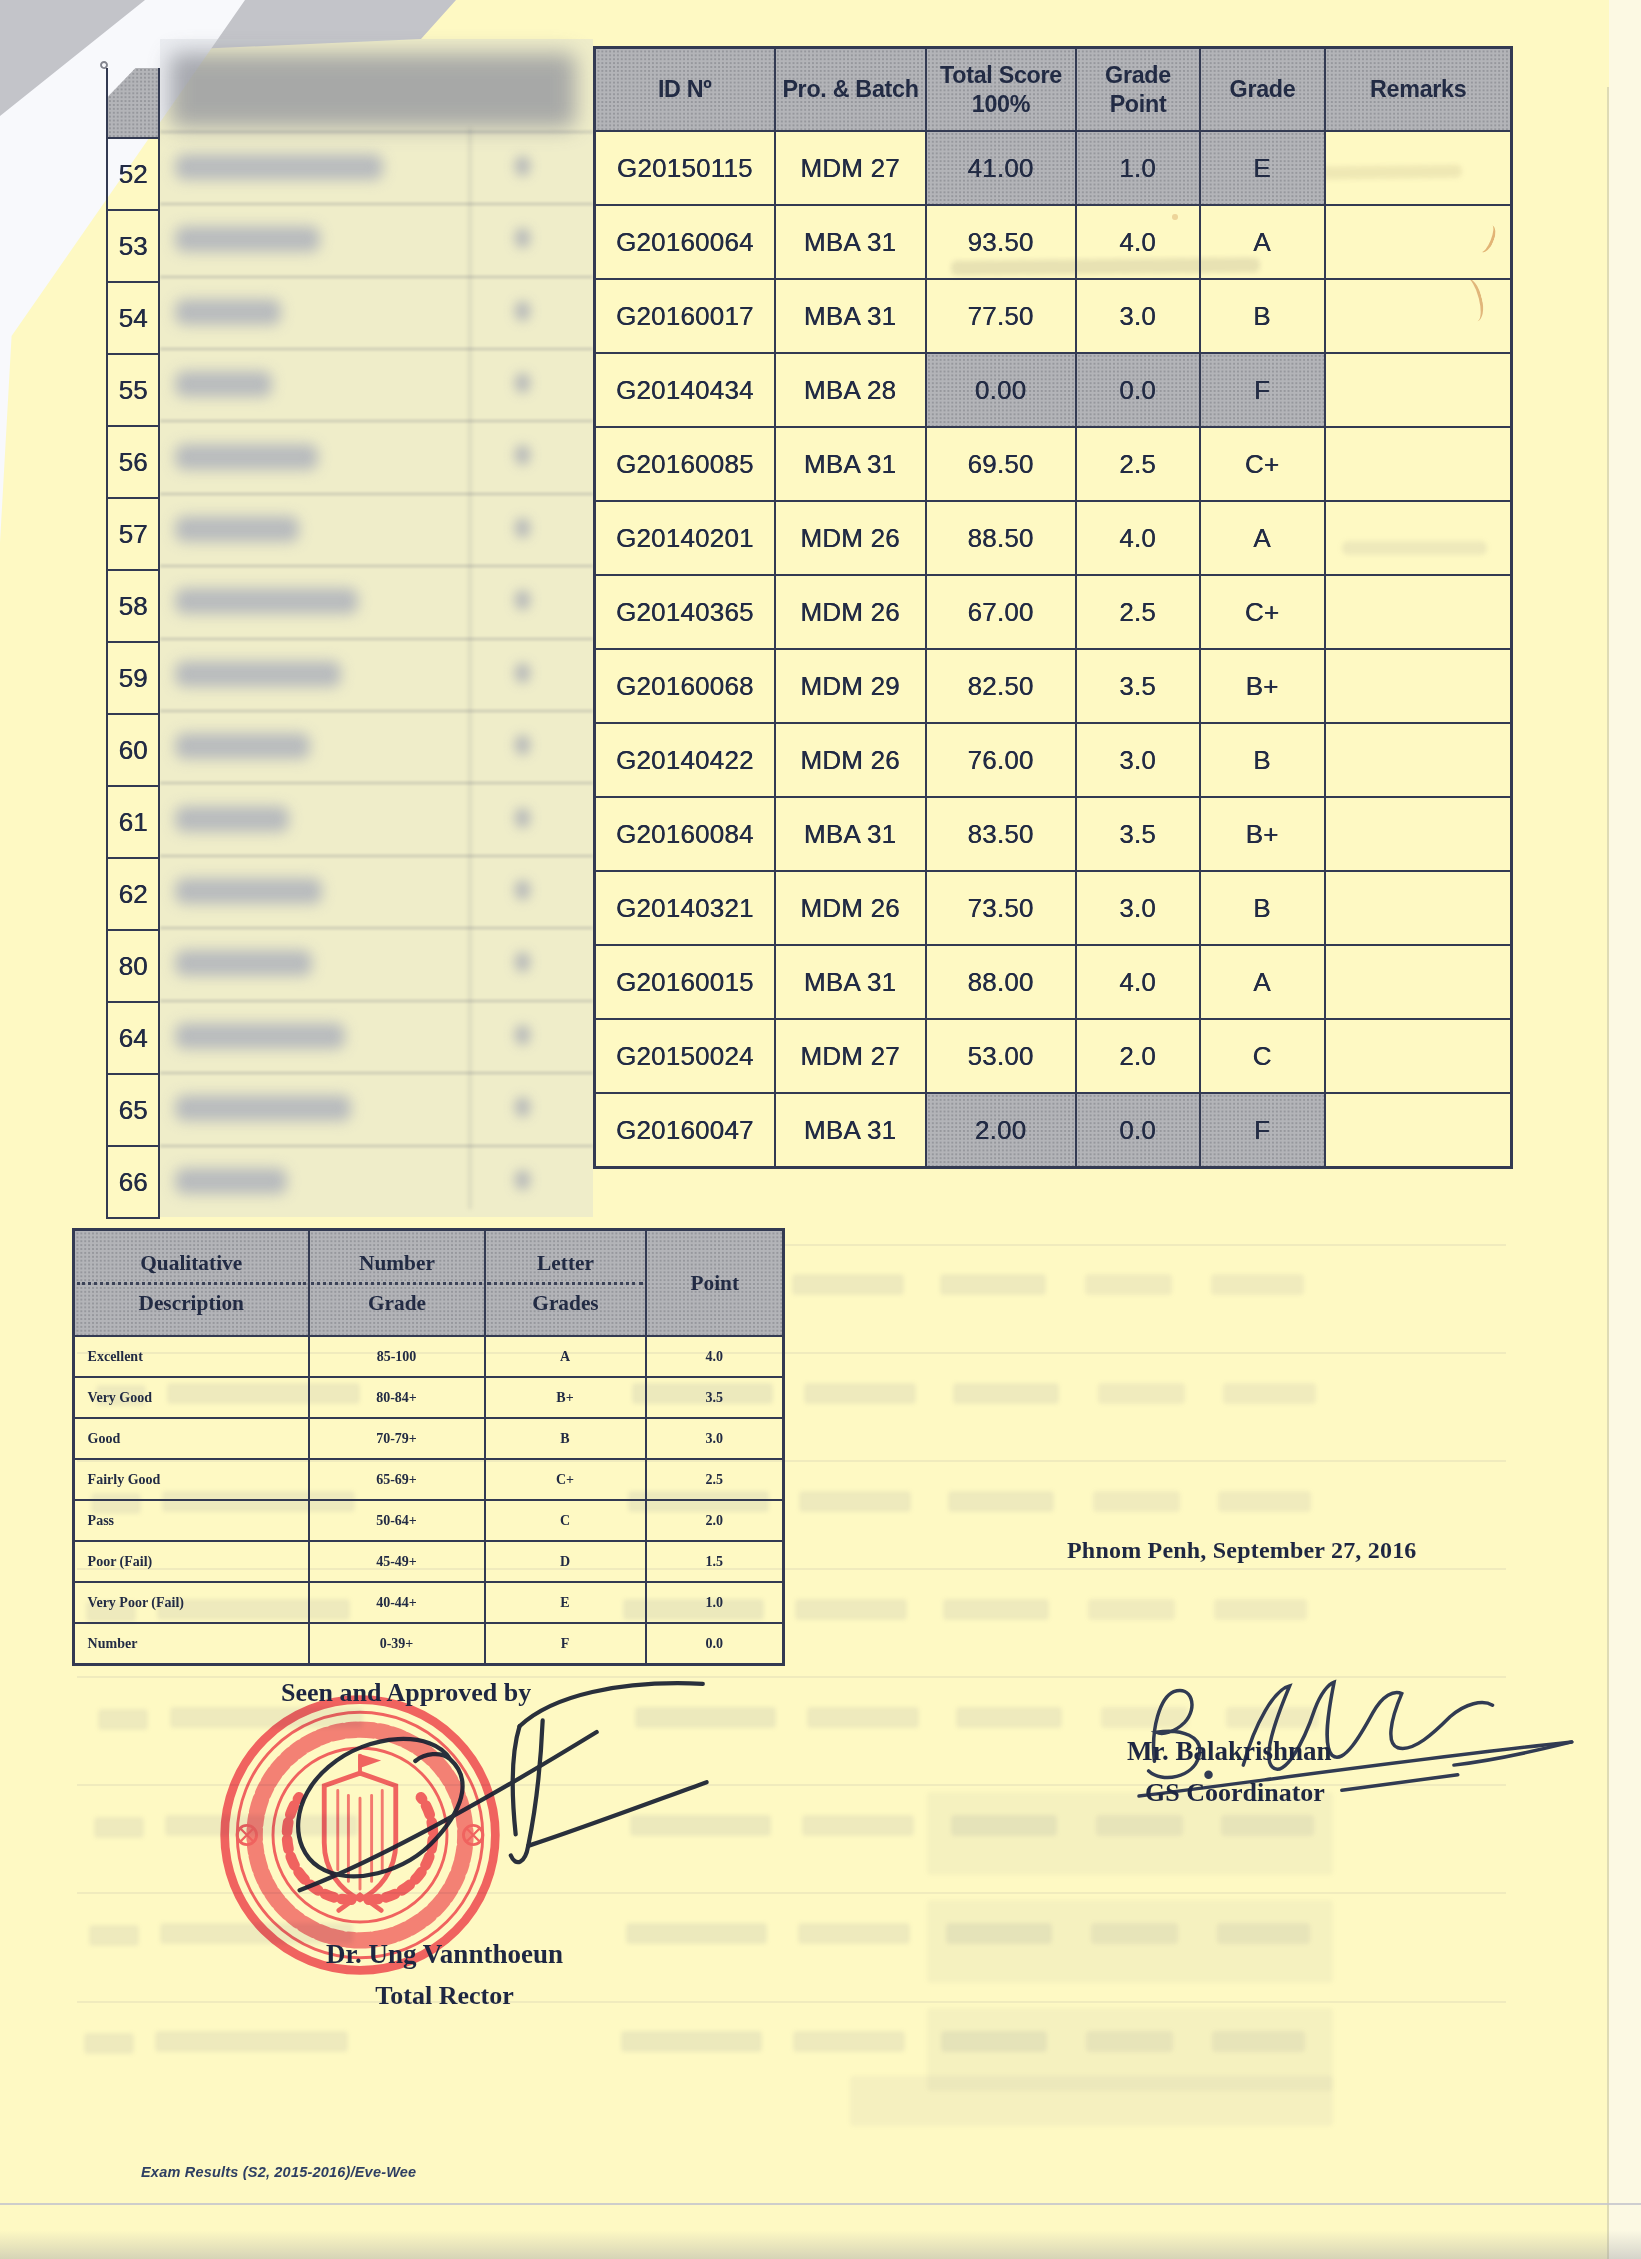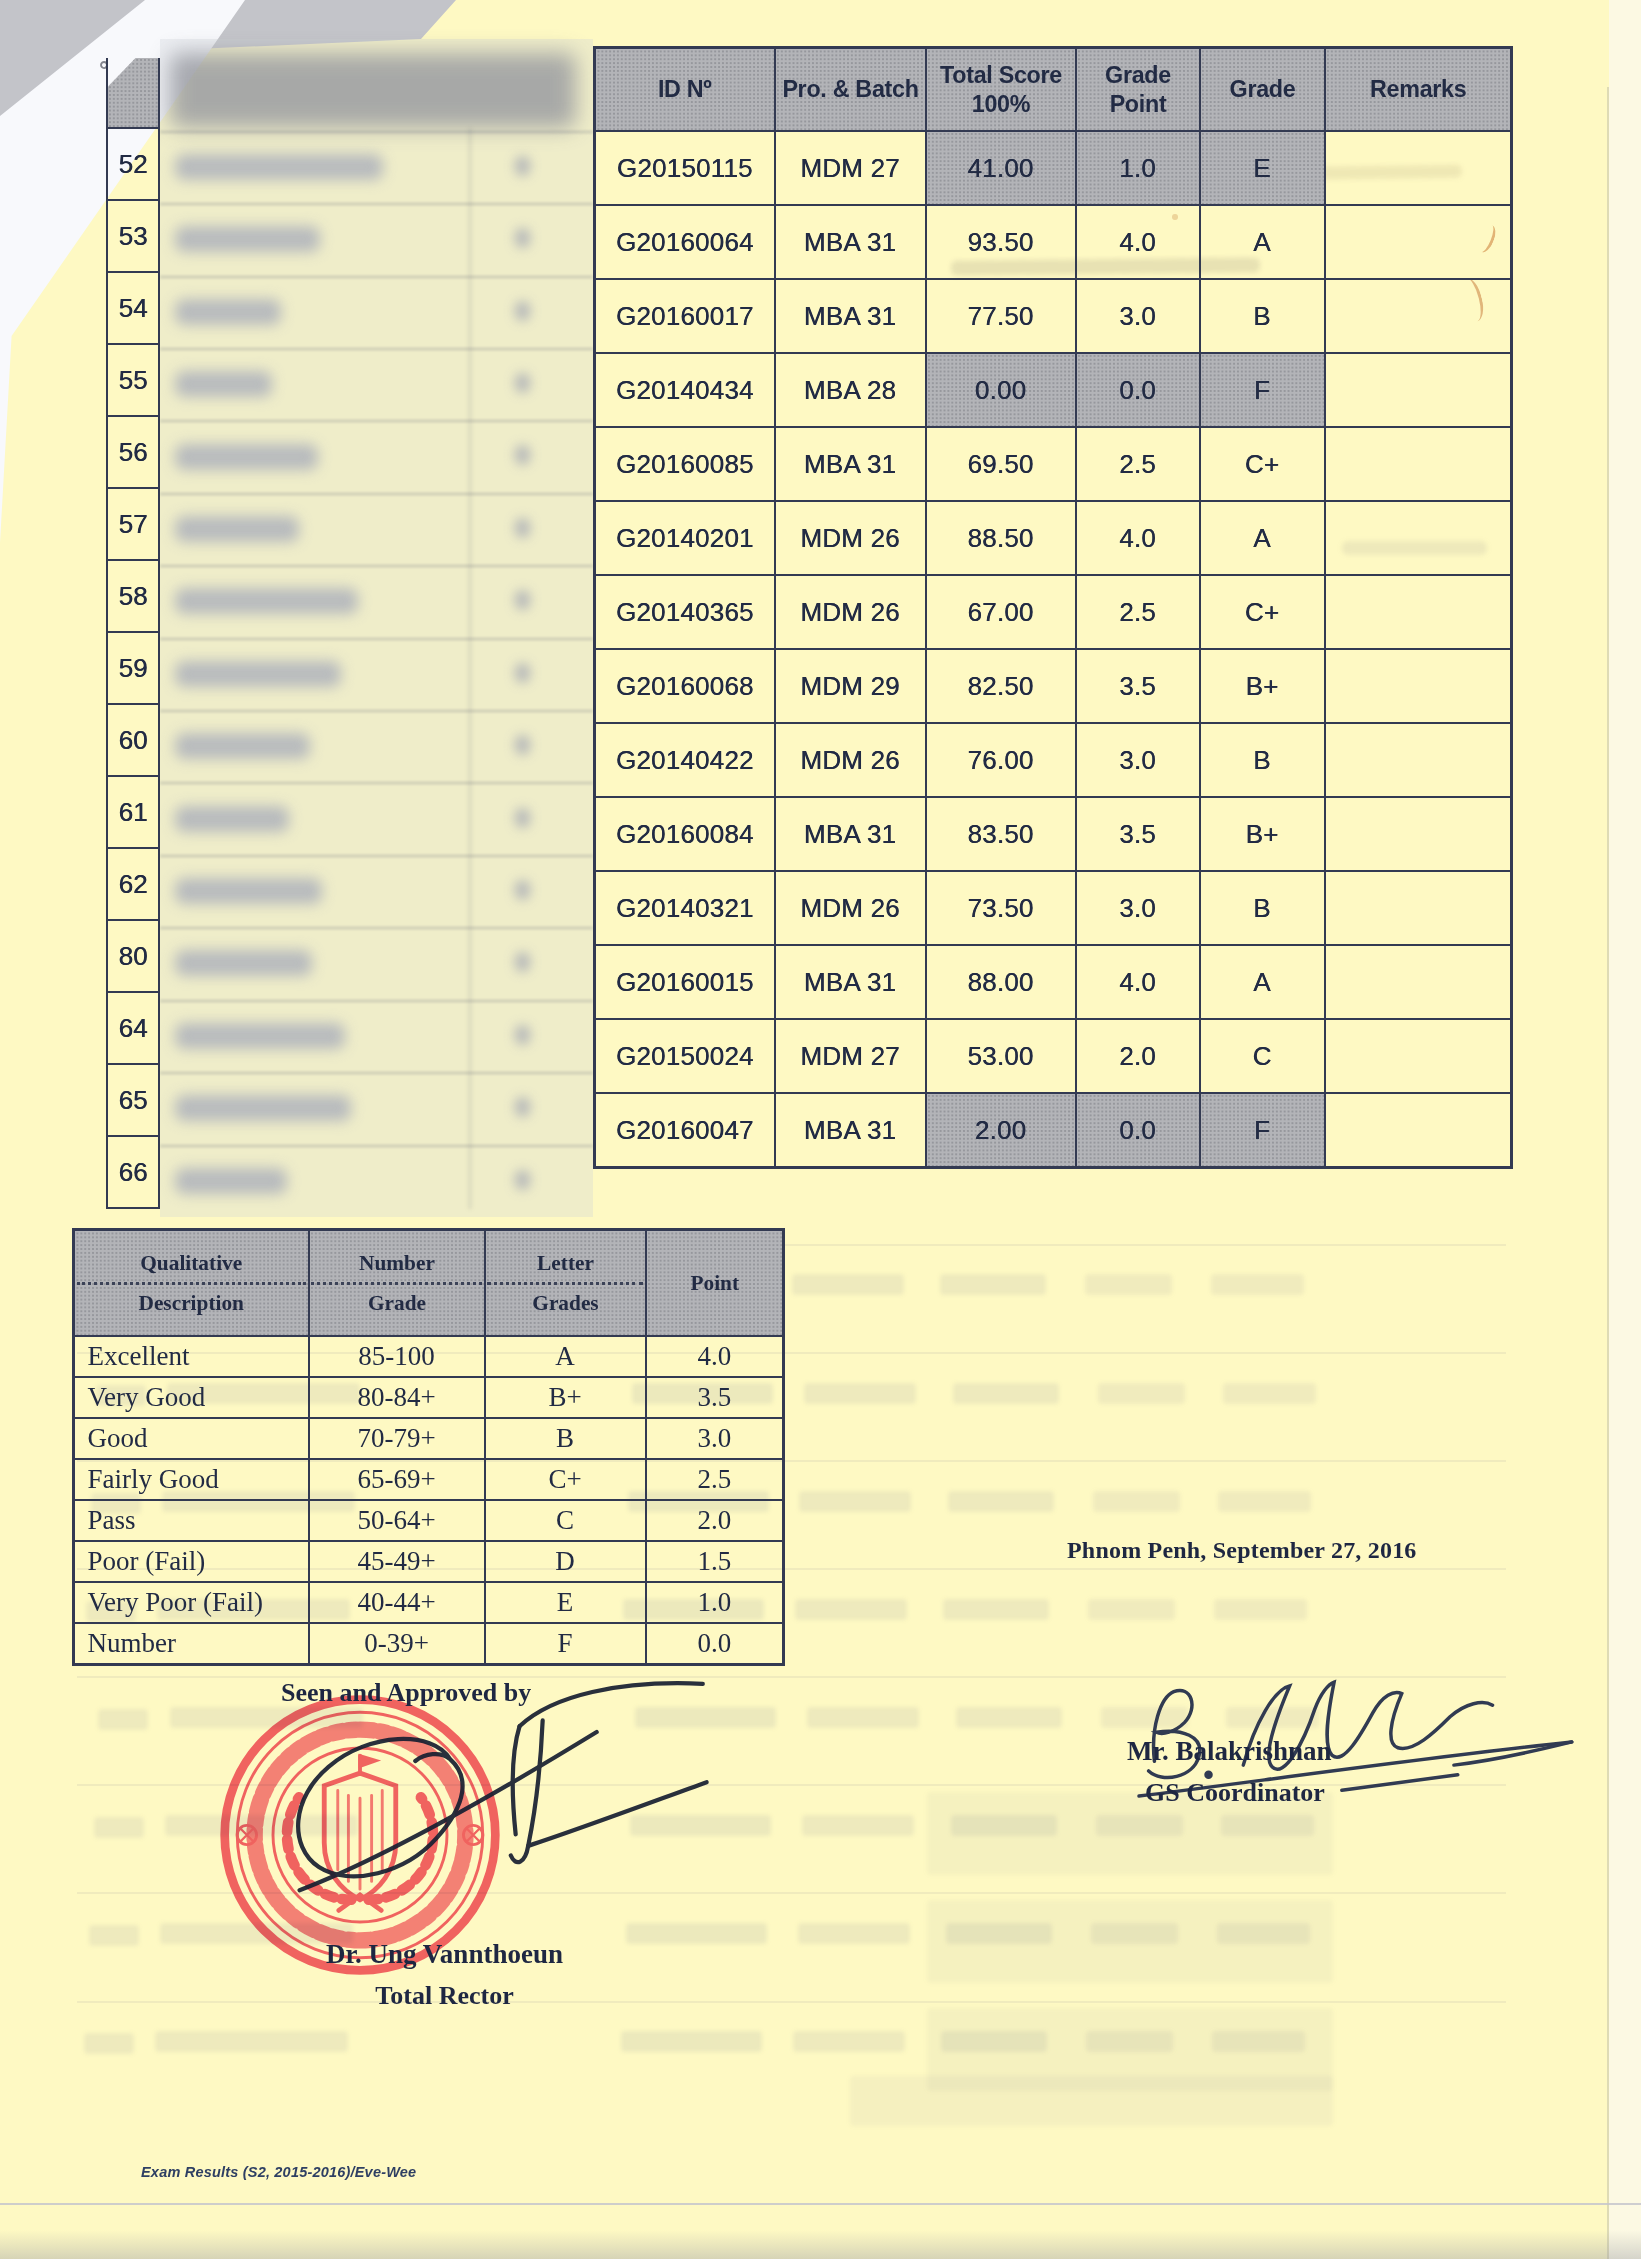--- a/index.html
+++ b/index.html
@@ -35,21 +35,21 @@
   table.results{position:absolute;left:593px;top:46px;width:915px;z-index:3;
     border-collapse:collapse;table-layout:fixed;border:3.9px solid #333a52;}
   table.results th,table.results td{border:2.5px solid #333a52;padding:0;text-align:center;
     color:#222b44;overflow:hidden;}
   table.results th{height:81px;font-size:24px;font-weight:bold;letter-spacing:-0.3px;line-height:1.2;}
   table.results td{height:72px;font-size:26px;letter-spacing:0.2px;text-shadow:0.4px 0 0 currentColor;}
   .gray{background-color:#b3b4b8;background-image:radial-gradient(rgba(35,38,48,.20) 1px,transparent 1.3px);background-size:3.9px 3.9px;}
   th span{display:block;transform:scaleX(.97);}
 
   
-  #numcol{position:absolute;left:106px;top:58px;width:54px;z-index:3;
+  #numcol{position:absolute;left:106px;top:68px;width:54px;z-index:3;
     border-left:2.5px solid #333a52;border-right:2.5px solid #333a52;box-sizing:border-box;}
   #numcol .numstub{height:71px;border-bottom:2.5px solid #333a52;box-sizing:border-box;
     background-color:#b3b4b8;background-image:radial-gradient(rgba(35,38,48,.20) 1px,transparent 1.3px);background-size:3.9px 3.9px;
     clip-path:polygon(100% 0,100% 100%,0 100%,0 40%,55% 0);}
   #numcol .numcell{height:72px;border-bottom:2.5px solid #333a52;box-sizing:border-box;
     display:flex;align-items:center;justify-content:center;font-size:26px;color:#222b44;
     text-shadow:0.4px 0 0 currentColor;}
 
   
   #blurblock{position:absolute;left:160px;top:39px;width:433px;height:1178px;z-index:2;
@@ -57,21 +57,21 @@
   #blurblock .smudge{position:absolute;filter:blur(7.7px);border-radius:8.7px;}
   #blurblock .rowline{position:absolute;left:0;width:100%;height:2.3px;background:rgba(65,75,100,.26);filter:blur(1.4px);}
   #blurblock .vline{position:absolute;top:89px;left:309px;width:2.3px;height:1081px;background:rgba(65,75,100,.20);filter:blur(1.9px);}
 
   
   table.grading{position:absolute;left:72px;top:1228px;width:710px;z-index:3;
     border-collapse:collapse;table-layout:fixed;border:3.9px solid #333a52;
     font-family:"Liberation Serif",serif;}
   table.grading th,table.grading td{border:2.3px solid #333a52;padding:0;color:#222b44;}
   table.grading th{height:104px;font-size:22px;font-weight:bold;}
-  table.grading td{height:39px;font-size:27px;font-weight:normal;text-align:center;margin-top:16px;}
+  table.grading td{height:39px;font-size:14px;font-weight:bold;text-align:center;margin-top:16px;}
   table.grading td.desc{text-align:left;padding-left:12.6px;}
   .hstack{display:flex;flex-direction:column;justify-content:center;height:100%;}
   .hstack .dotline{border-top:3.1px dotted #3b4257;margin:4.8px 1.9px;}
   .hstack span{line-height:1.25;}
 
   
   .serifb{font-family:"Liberation Serif",serif;font-weight:bold;color:#1e2742;z-index:6;}
   .dateline{left:1067px;top:1537px;font-size:24px;letter-spacing:0.2px;}
   .seenby{left:281px;top:1678px;font-size:26px;}
   .drname{left:285px;top:1939px;width:319px;text-align:center;font-size:27px;}

